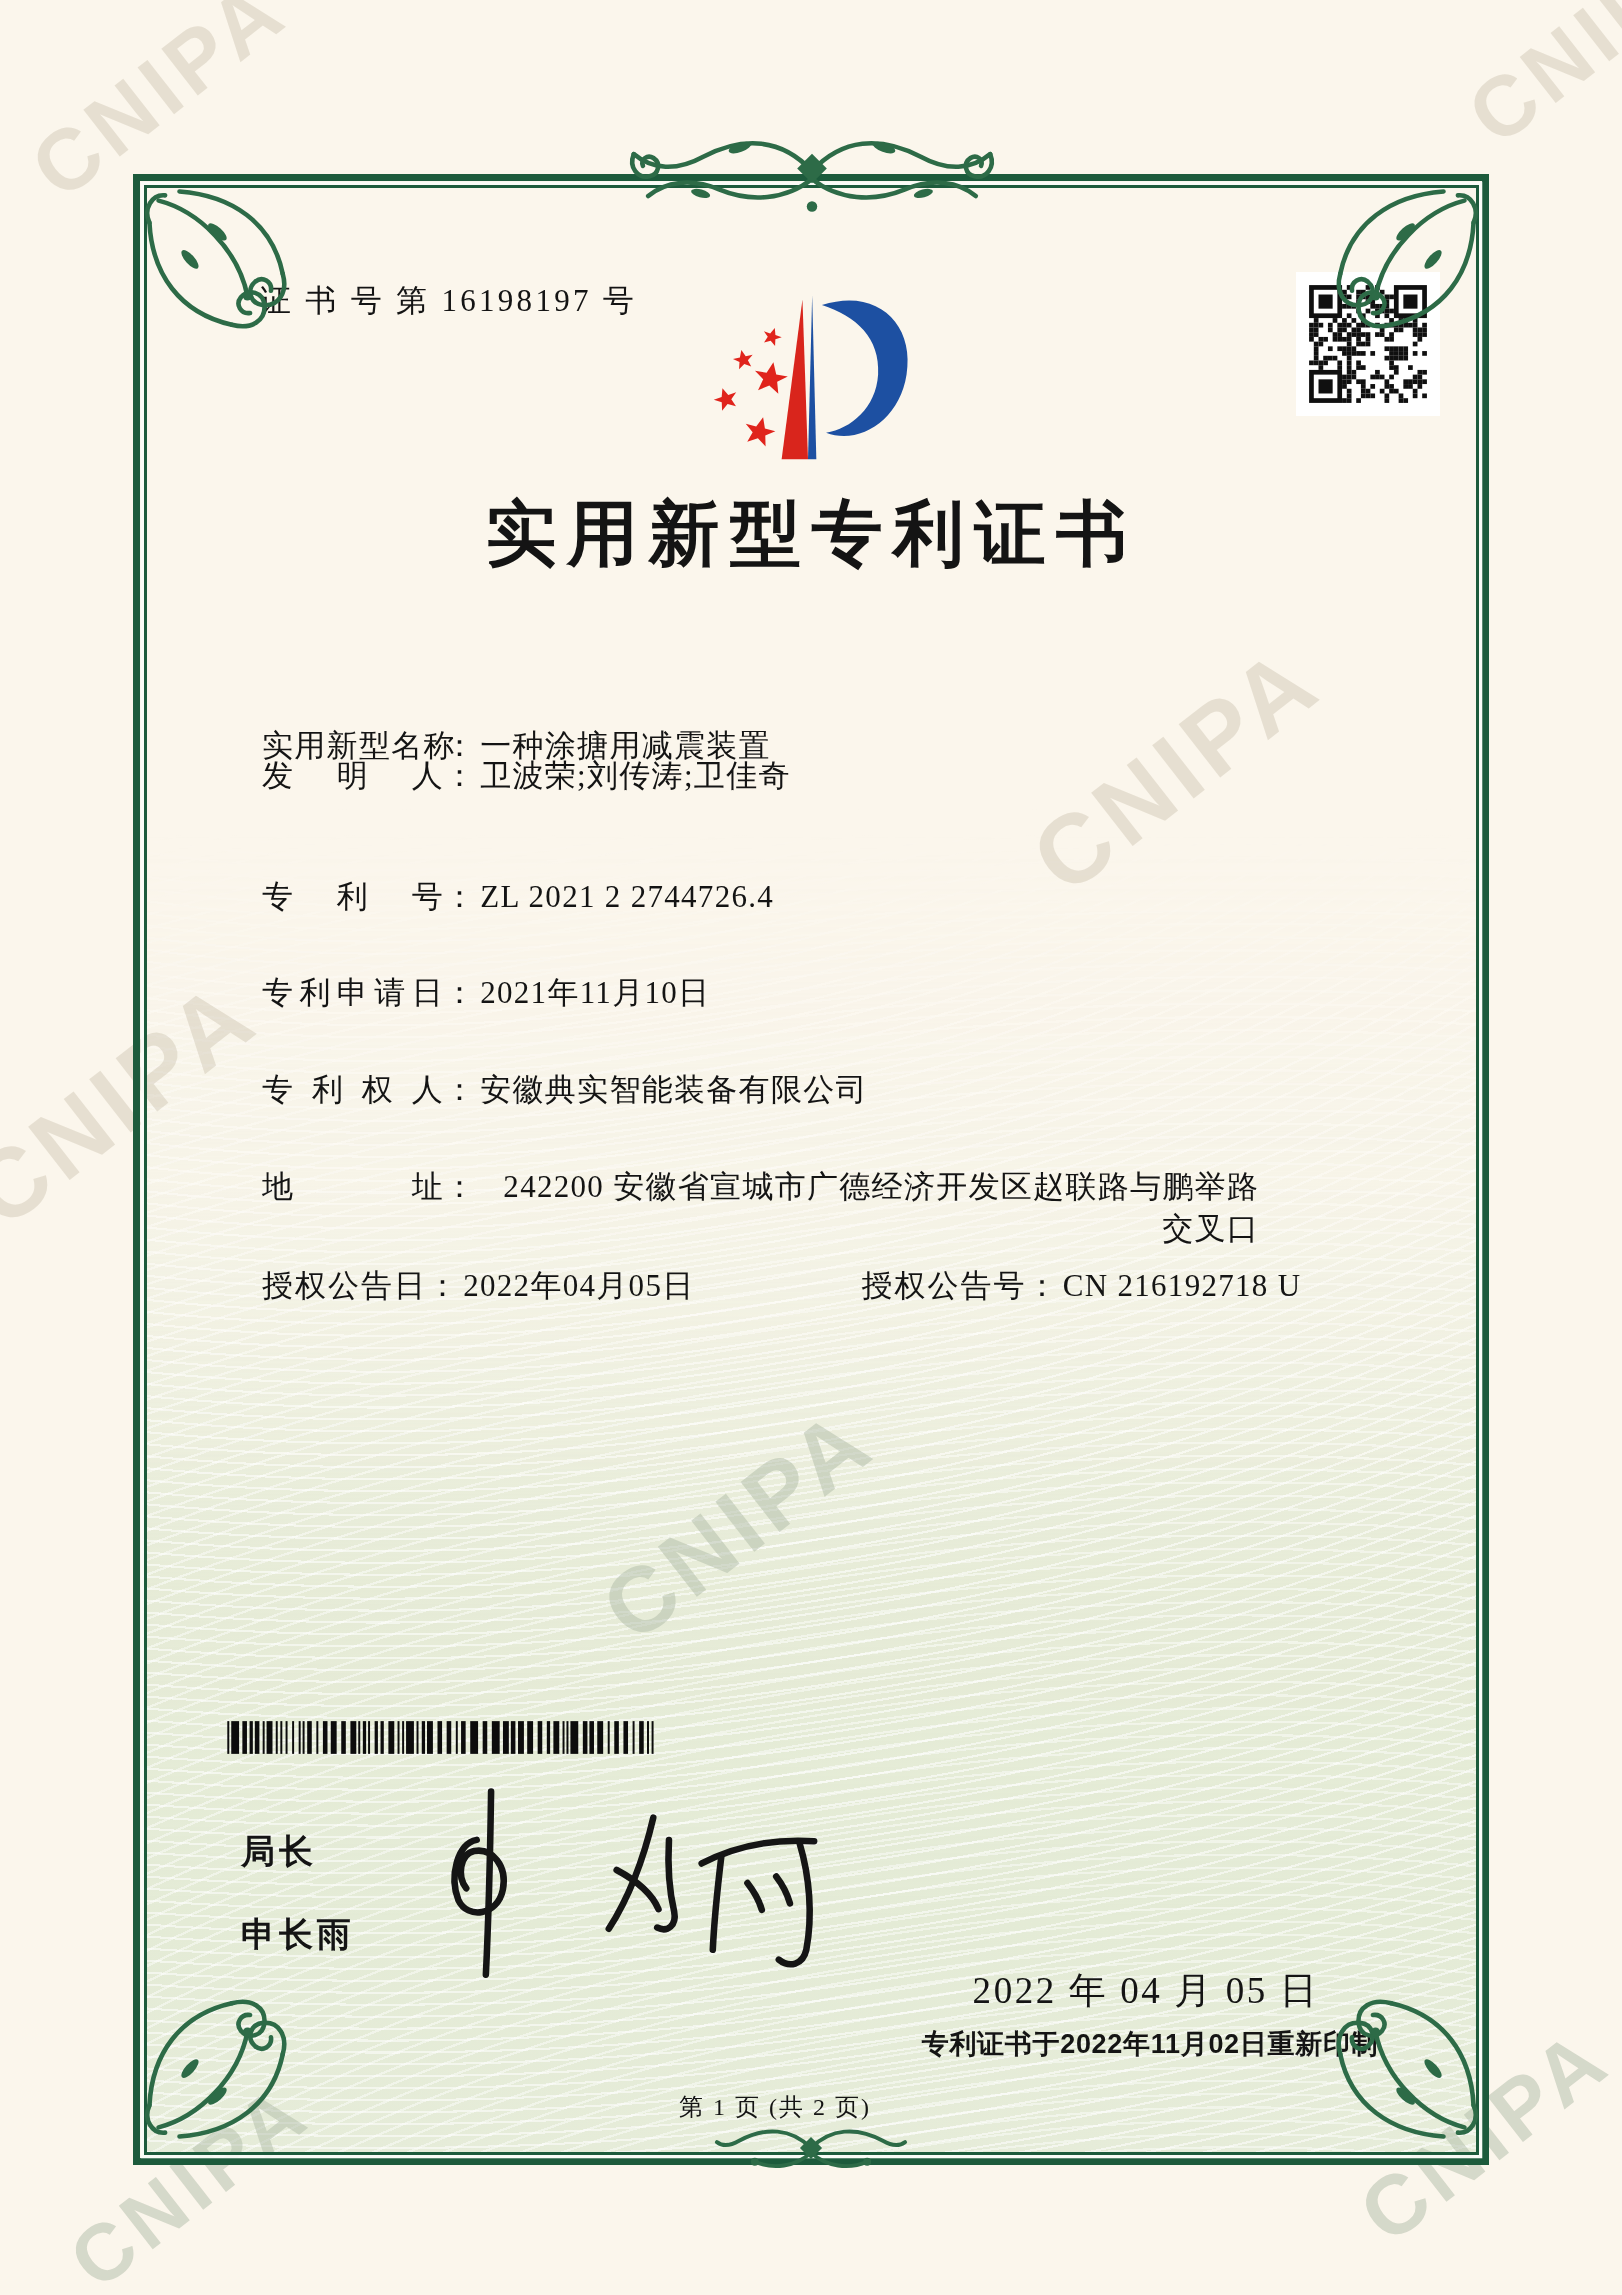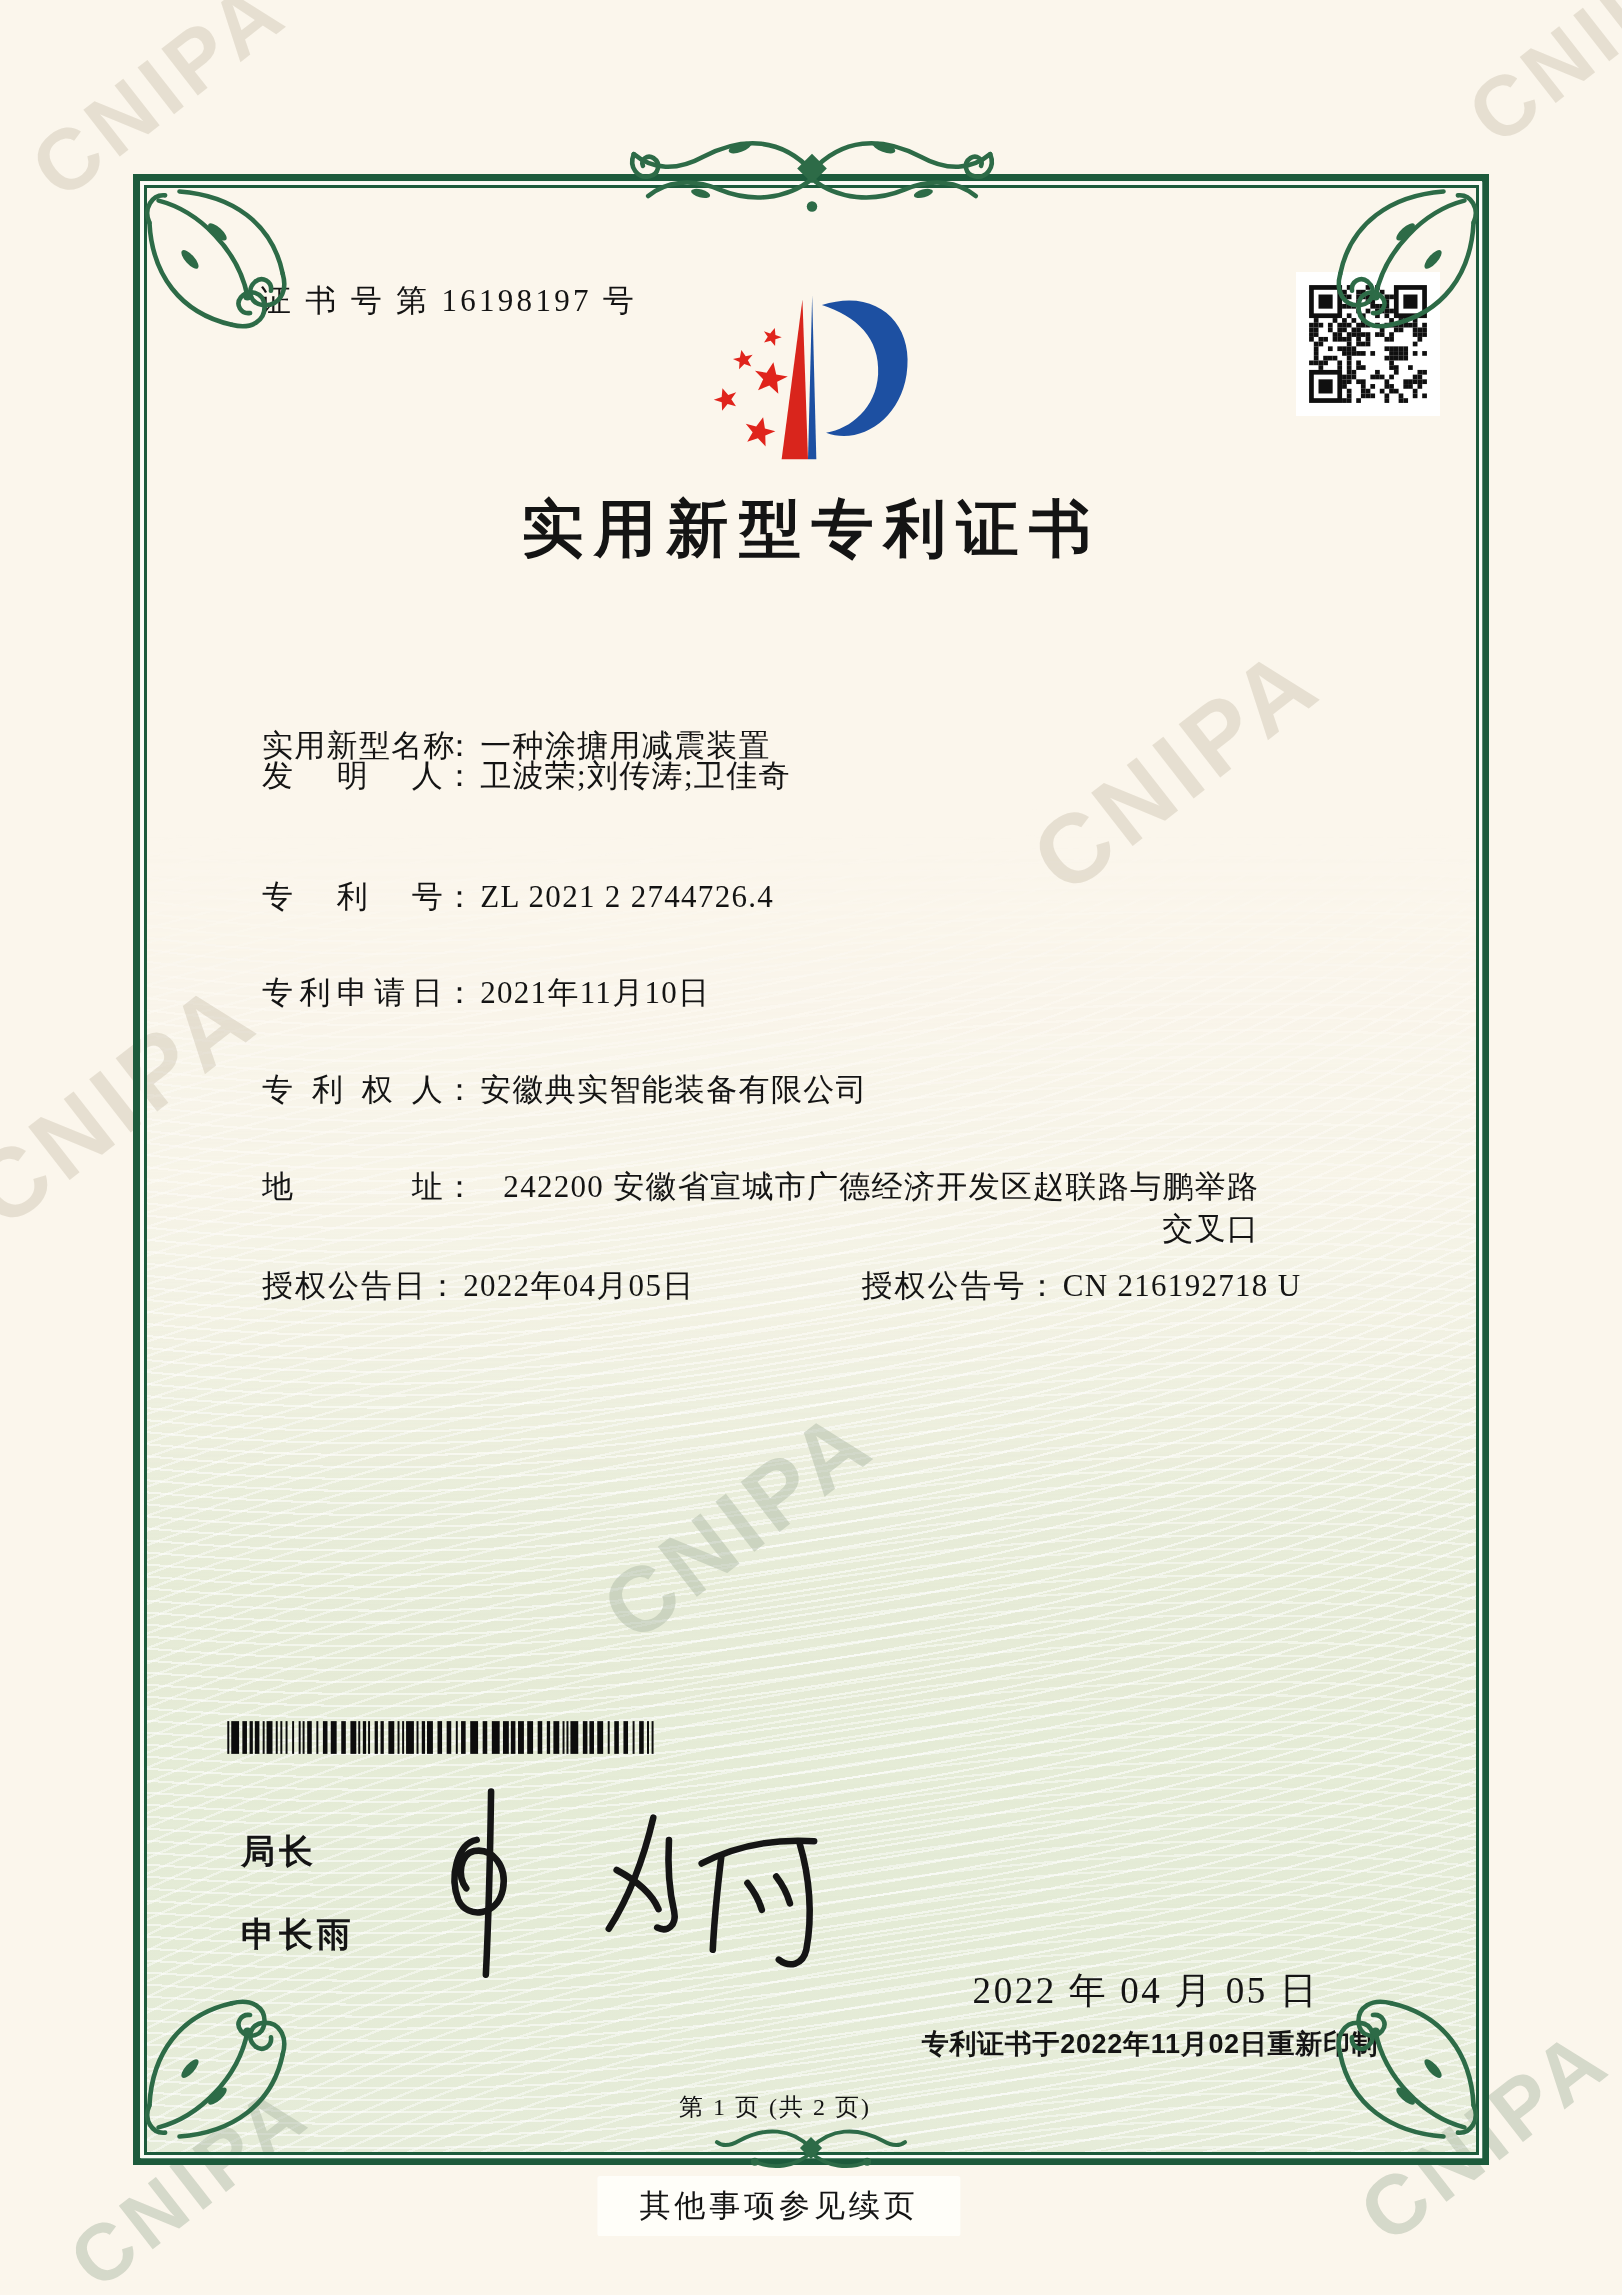--- a/index.html
+++ b/index.html
@@ -38,21 +38,21 @@
   
   .frame{position:absolute;left:133px;top:174px;right:134px;bottom:130px;z-index:3;pointer-events:none;}
   .frame .f1{position:absolute;inset:0;border:7.2px solid #1d5b3c;}
   .frame .f2{position:absolute;inset:10.5px;border:3.3px solid #1d5b3c;box-shadow:0 0 0 3.3px rgba(250,253,248,.9);}
 
   .orn{position:absolute;z-index:4;pointer-events:none;}
 
   
   .abs{position:absolute;z-index:2;}
   .cert-no{left:260px;top:280px;font-size:31px;letter-spacing:3.3px;}
-  .title{left:0;width:1623px;top:487px;text-align:center;font-size:62px;font-weight:700;letter-spacing:10.5px;}
+  .title{left:0;width:1623px;top:487px;text-align:center;font-size:71px;font-weight:700;letter-spacing:10.5px;}
 
   .row{left:262px;font-size:31px;letter-spacing:1.3px;line-height:42px;white-space:nowrap;}
   .lbl{display:inline-block;width:182px;text-align:justify;text-align-last:justify;vertical-align:top;}
   .colon{display:inline-block;vertical-align:top;}
   .val{display:inline-block;vertical-align:top;margin-left:3.9px;}
   .val.wrapv{white-space:normal;width:779px;text-align:right;}
   .grant .glbl{letter-spacing:2px;}
   .grant .sep{display:inline-block;width:167px;}
 
   .paras{left:226px;top:1334px;width:1181px;font-size:31px;line-height:67px;text-align:justify;}
@@ -536,16 +536,15 @@
       <path d="M502,122 C496,172 491,222 489,264"></path>
       <path d="M622,102 C637,152 642,212 632,264 C627,287 606,292 590,279"></path>
       <path d="M542,162 C552,175 560,189 564,203"></path>
       <path d="M586,152 C596,165 603,179 607,193"></path>
     </g>
   </svg>
 
   <div class="abs issue-date">2022 年 04 月 05 日</div>
   <div class="abs reprint">专利证书于2022年11月02日重新印制</div>
   <div class="abs page-info">第 1 页 (共 2 页)</div>
-  <div class="abs contin">其他事项参见续页</div>
 
 </div>
 
 
 </body></html>

